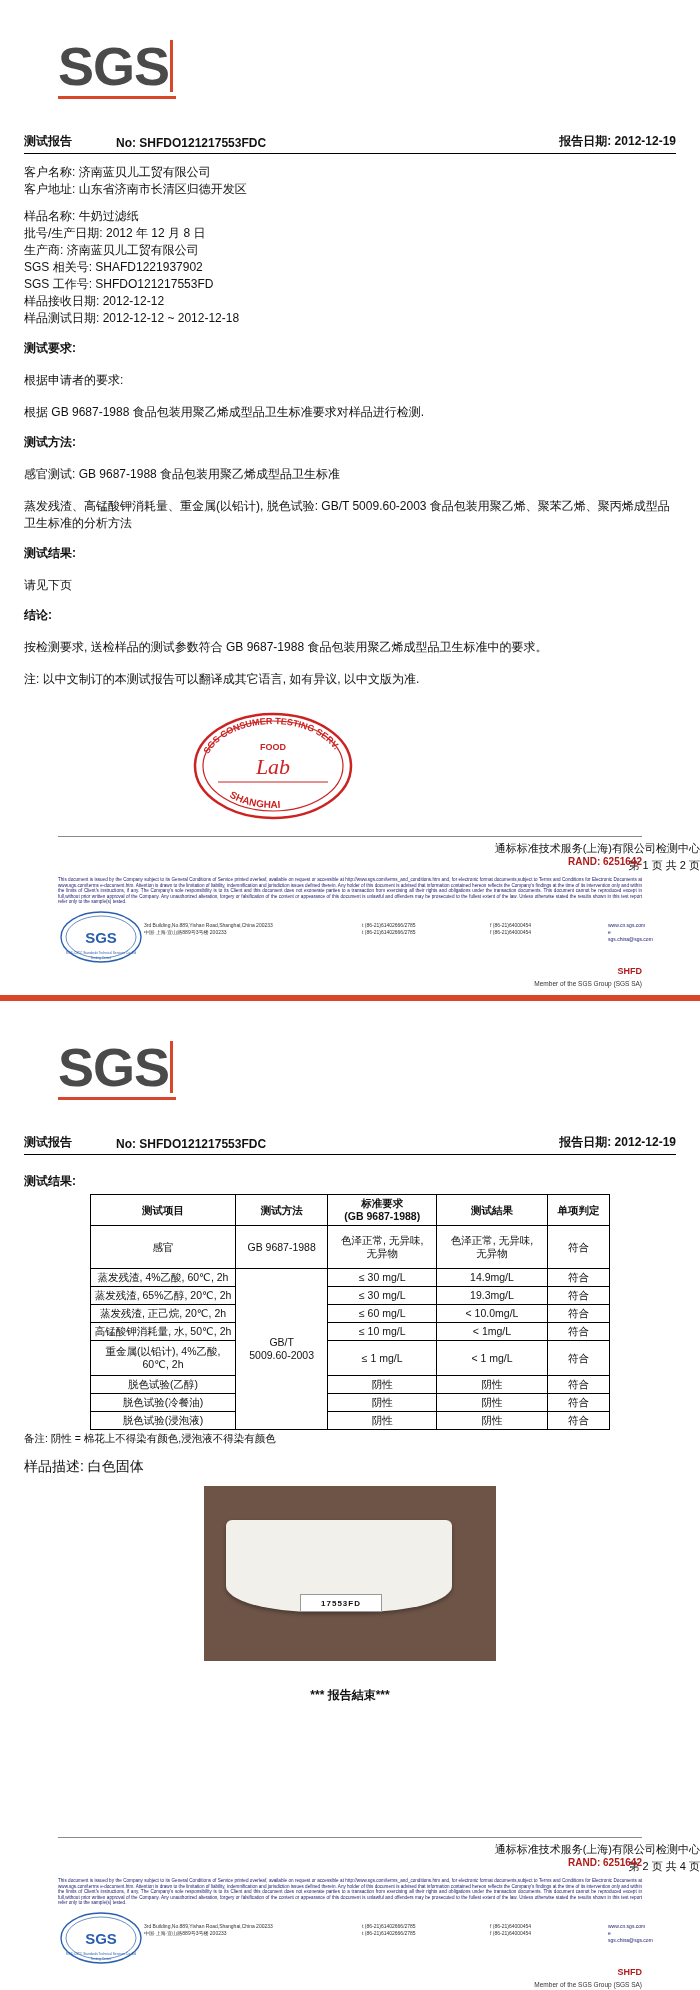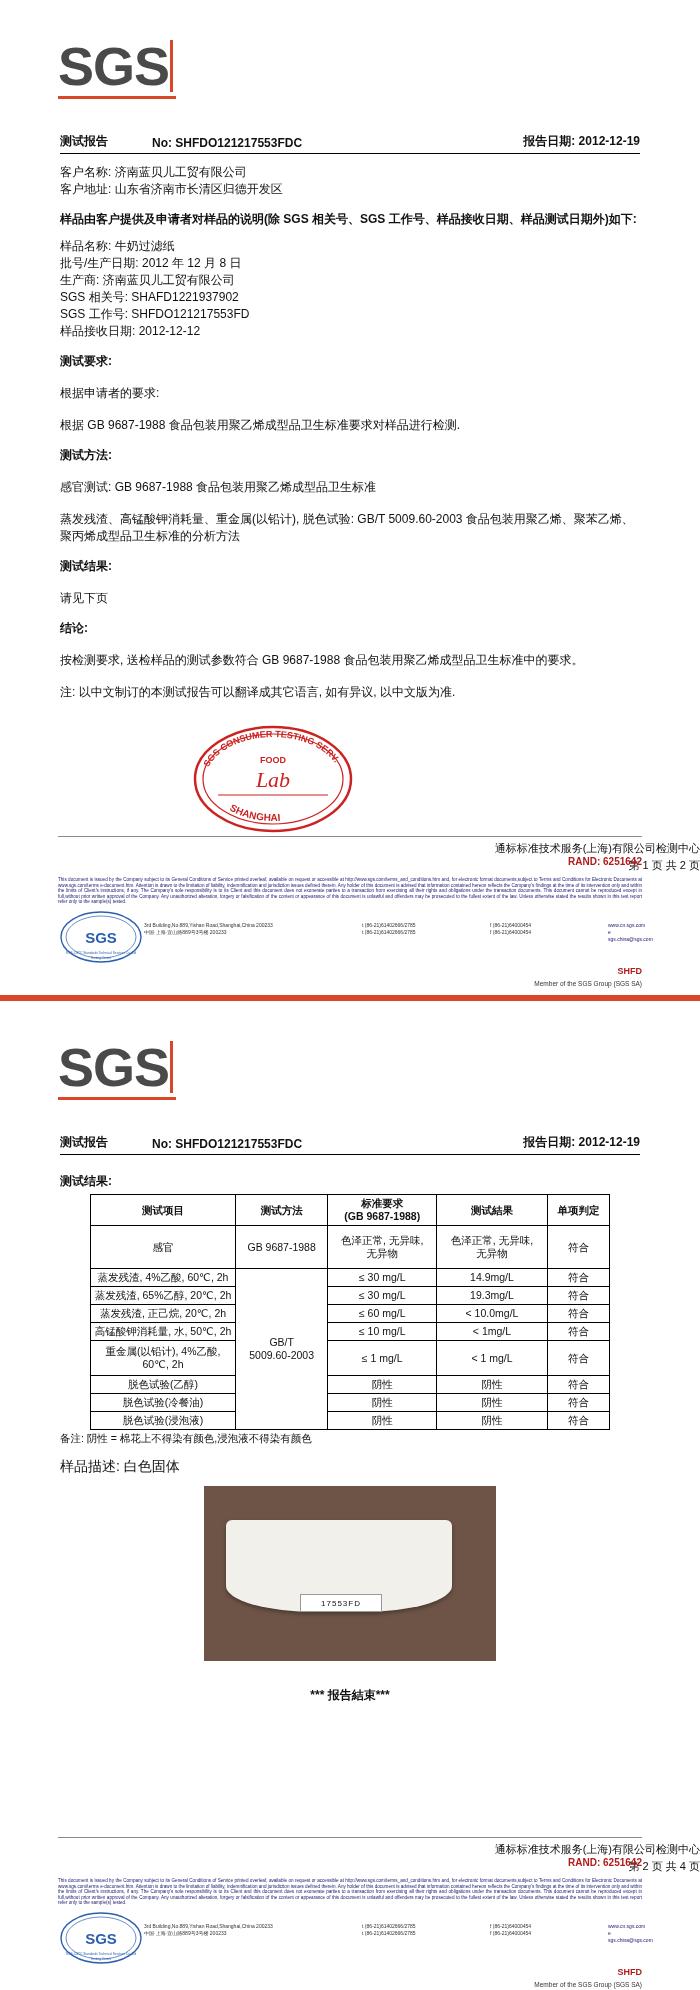--- a/index.html
+++ b/index.html
@@ -1,21 +1,21 @@
 <!DOCTYPE html>
 <html><head>
 <meta charset="utf-8">
 <style>
   html,body{margin:0;padding:0;background:#ffffff;}
   body{width:700px;font-family:"Liberation Sans","DejaVu Sans",sans-serif;color:#111;}
   .page{width:700px;position:relative;background:#fff;box-sizing:border-box;}
   .page1{height:995px;}
   .page2{height:995px;}
   .divider{height:6px;background:#d8472a;width:700px;}
-  .inner{padding:0 60px;box-sizing:border-box;}
+  .inner{padding:0 24px;box-sizing:border-box;}
 
   
   .logo-wrap{padding-top:38px;padding-left:58px;}
   .sgs-logo{display:inline-block;position:relative;}
   .sgs-text{font-family:"Liberation Sans","DejaVu Sans",sans-serif;font-weight:bold;font-size:54px;letter-spacing:-1px;color:#4a4a4a;line-height:56px;}
   .logo-bar{position:absolute;right:-4px;top:2px;width:3px;height:52px;background:#d8472a;}
   .logo-underline{width:118px;height:3px;background:#d8472a;margin-top:2px;margin-left:0px;}
 
   
   .hdr{display:flex;align-items:flex-end;margin-top:34px;font-size:12px;font-weight:bold;}
@@ -56,21 +56,21 @@
   .member{text-align:right;font-size:6.5px;color:#333;margin:4px 58px 8px 58px;}
 
   
   .res-title{font-size:12px;font-weight:bold;margin-top:18px;}
   table.res{border-collapse:collapse;width:520px;margin:4px auto 0 auto;font-size:10.5px;}
   table.res td{border:1px solid #000;padding:2px 3px;text-align:center;vertical-align:middle;line-height:13px;}
   table.res td.hd{font-weight:bold;height:26px;}
   .note{font-size:10.5px;margin:2px 0 0 0;}
   .desc{font-size:14px;font-weight:bold;margin-top:12px;}
   .desc span{font-weight:normal;}
-  .photo{width:292px;height:175px;margin:10px auto 0 auto;background:#6d5447;position:relative;overflow:hidden;}
+  .photo{width:292px;height:175px;margin:10px auto 0 auto;background:#6d5447;position:relative;overflow:hidden;font-weight:bold;}
   .photo .prod{position:absolute;left:22px;top:34px;width:226px;height:92px;background:#f2f0ea;border-radius:6px 6px 40% 40%/6px 6px 26px 26px;box-shadow:0 2px 4px rgba(0,0,0,.35);}
   .photo .label{position:absolute;left:96px;top:108px;width:80px;height:16px;background:#ffffff;border:1px solid #999;font-size:8px;display:flex;align-items:center;justify-content:center;letter-spacing:1px;color:#111;}
   .endmark{text-align:center;font-size:12px;font-weight:bold;margin-top:26px;}
 </style>
 </head>
 <body>
 
 <div class="page page1">
 
   <div class="logo-wrap">
@@ -99,29 +99,29 @@
       <div>
         <span>客户名称:</span>
         <span>济南蓝贝儿工贸有限公司</span>
       </div>
       <div>
         <span>客户地址:</span>
         <span>山东省济南市长清区归德开发区</span>
       </div>
     </div>
 
-    <div class="body-txt bold mt12" style="line-height:18px;">样品由客户提供及申请者对样品的说明(除 SGS 相关号、SGS 工作号、样品接收日期、样品测试日期外)如下:</div>
 
     <div class="body-txt mt10">
       <div>样品名称: 牛奶过滤纸</div>
       <div>批号/生产日期: 2012 年 12 月 8 日</div>
       <div>生产商: 济南蓝贝儿工贸有限公司</div>
       <div>SGS 相关号: SHAFD1221937902</div>
       <div>SGS 工作号: SHFDO121217553FD</div>
       <div>样品接收日期: 2012-12-12</div>
+      <div>样品测试日期: 2012-12-12 ~ 2012-12-18</div>
     </div>
 
     <div class="sect-title">测试要求:</div>
     <div class="para">根据申请者的要求:</div>
     <div class="para">根据 GB 9687-1988 食品包装用聚乙烯成型品卫生标准要求对样品进行检测.</div>
 
     <div class="sect-title">测试方法:</div>
     <div class="para">感官测试:  GB 9687-1988 食品包装用聚乙烯成型品卫生标准</div>
     <div class="para">蒸发残渣、高锰酸钾消耗量、重金属(以铅计), 脱色试验: GB/T 5009.60-2003 食品包装用聚乙烯、聚苯乙烯、聚丙烯成型品卫生标准的分析方法</div>
 

